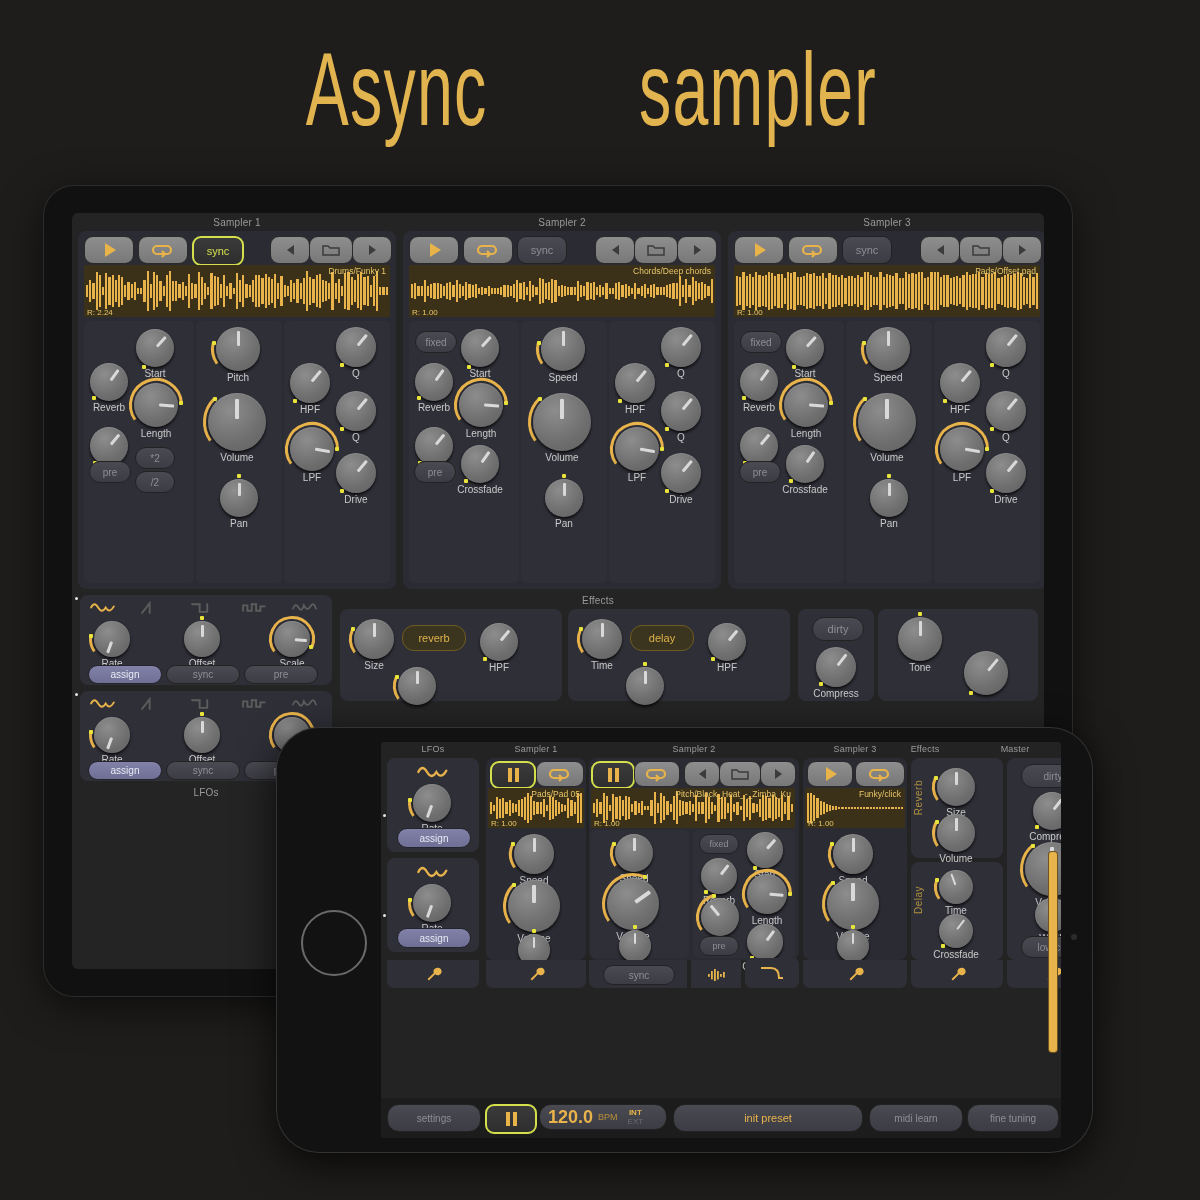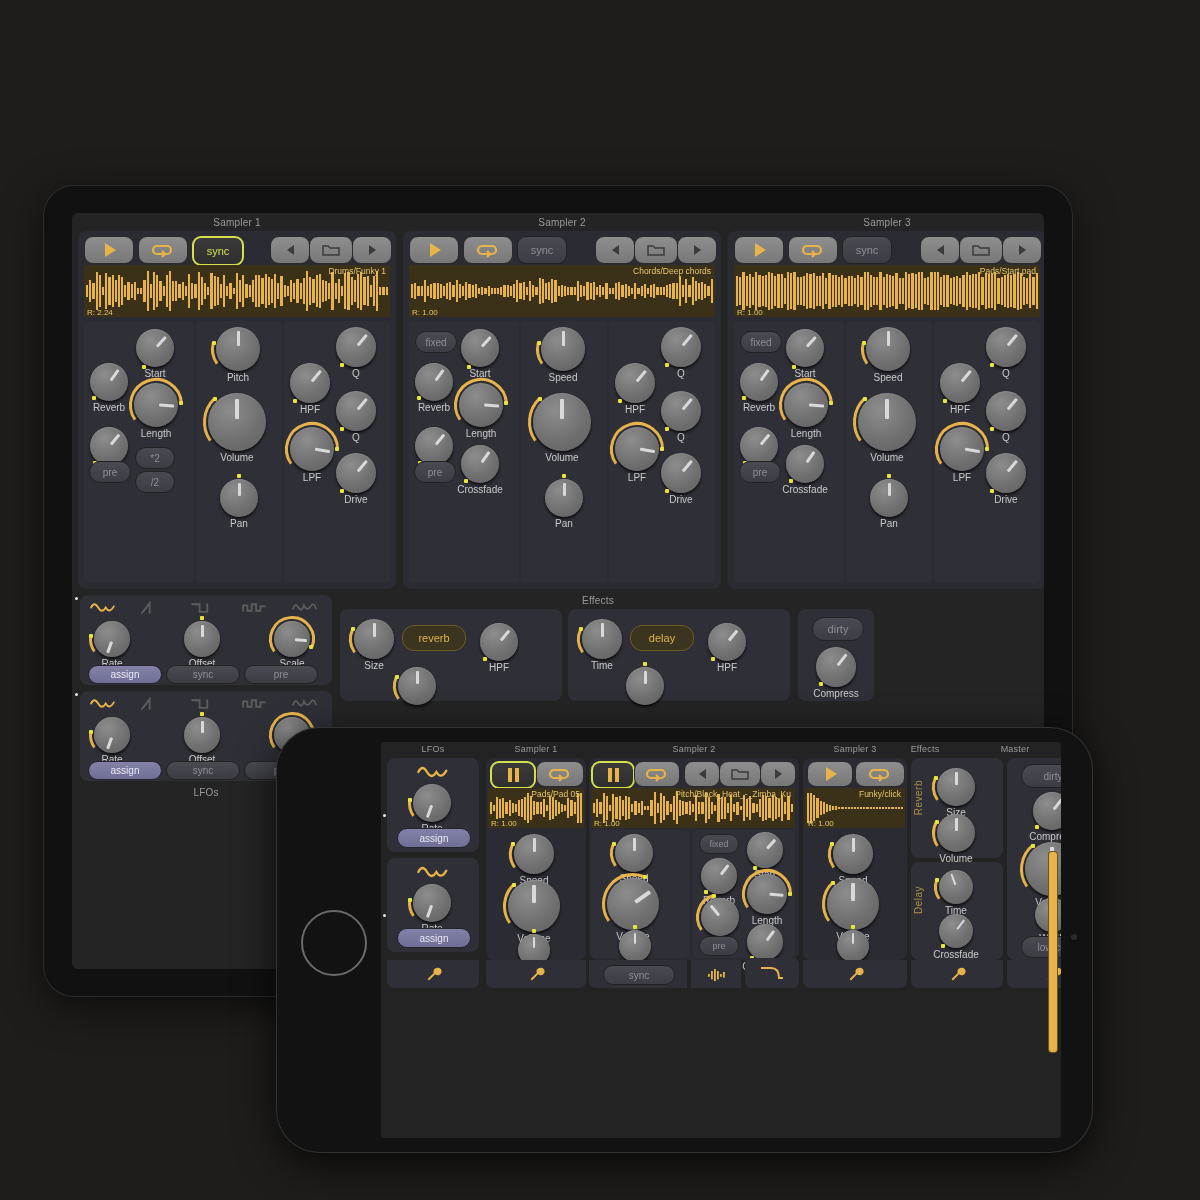--- a/index.html
+++ b/index.html
@@ -109,20 +109,23 @@
     color:#b0923e;font-size:10px;letter-spacing:.5px;
   }
   .scrollbar{position:absolute;background:#e8b34a;border-radius:3px;
     box-shadow:0 0 0 1px #6b5320;}
 </style>
 </head>
 <body>
 
 <div class="stage">
 
+  <div class="title">
+    <span class="t1">Async</span><span style="display:inline-block;width:22px"></span><span class="t2">sampler</span>
+  </div>
 
   <div class="tablet">
     <div class="tablet-screen" id="tabletScreen">
         <div class="sectionlabel" style="position: absolute; left: 6px; top: 4px; width: 318px;">Sampler 1</div>
         <div class="panel" style="position: absolute; left: 6px; top: 18px; width: 318px; height: 358px; background: rgb(43, 43, 51);">
           <div class="btn " style="position: absolute; left: 6px; top: 5px; width: 48px; height: 26px;">
             <div class="ico-play"></div>
           </div>
           <div class="btn " style="position: absolute; left: 60px; top: 5px; width: 48px; height: 26px;">
             <svg width="24" height="16" viewBox="0 0 24 16">
@@ -668,21 +671,21 @@
               <i style="height: 32.2648px;"></i>
               <i style="height: 34.8598px;"></i>
               <i style="height: 37.5789px;"></i>
               <i style="height: 36.5489px;"></i>
               <i style="height: 27.3859px;"></i>
               <i style="height: 26.6468px;"></i>
               <i style="height: 33.5229px;"></i>
               <i style="height: 28.3076px;"></i>
               <i style="height: 35.2191px;"></i>
             </div>
-            <div class="wname">Pads/Start pad</div>
+            <div class="wname">Pads/Offset pad</div>
             <div class="wrate">R: 1.00</div>
           </div>
           <div style="position: absolute; left: 6px; top: 90px; width: 110px; height: 262px; background: rgb(47, 47, 56); border-radius: 5px;"></div>
           <div style="position: absolute; left: 118px; top: 90px; width: 86px; height: 262px; background: rgb(47, 47, 56); border-radius: 5px;"></div>
           <div style="position: absolute; left: 206px; top: 90px; width: 106px; height: 262px; background: rgb(47, 47, 56); border-radius: 5px;"></div>
           <div class="btn dark pill" style="position: absolute; left: 12px; top: 100px; width: 40px; height: 20px; font-size: 10px;">fixed</div>
           <div class="knob" style="position: absolute; left: 58px; top: 98px; width: 38px; height: 52px;">
             <div class="dial" style="left: 0px; top: 0px; width: 38px; height: 38px;"></div>
             <div class="pointer" style="left: 17.5px; top: 3.8px; width: 3px; height: 13px; transform-origin: 50% 15.2px; transform: rotate(42deg);"></div>
             <div class="led" style="left: 6px; top: 36.0526px;"></div>
@@ -939,20 +942,33 @@
             <div class="led" style="left: 17px; top: -5px;"></div>
           </div>
         </div>
         <div class="panel" style="position: absolute; left: 726px; top: 396px; width: 76px; height: 92px; background: rgb(47, 47, 56);">
           <div class="btn dark pill" style="position: absolute; left: 14px; top: 8px; width: 50px; height: 22px; font-size: 11px;">dirty</div>
           <div class="knob" style="position: absolute; left: 18px; top: 38px; width: 40px; height: 54px;">
             <div class="dial" style="left: 0px; top: 0px; width: 40px; height: 40px;"></div>
             <div class="pointer" style="left: 18.5px; top: 4px; width: 3px; height: 14px; transform-origin: 50% 16px; transform: rotate(38deg);"></div>
             <div class="led" style="left: 2.61px; top: 35.0923px;"></div>
             <div class="lbl" style="top: 41px; font-size: 10px;">Compress</div>
+          </div>
+        </div>
+        <div class="panel" style="position: absolute; left: 806px; top: 396px; width: 160px; height: 92px; background: rgb(47, 47, 56);">
+          <div class="knob" style="position: absolute; left: 20px; top: 8px; width: 44px; height: 58px;">
+            <div class="dial" style="left: 0px; top: 0px; width: 44px; height: 44px;"></div>
+            <div class="pointer" style="left: 20.5px; top: 4.4px; width: 3px; height: 15px; transform-origin: 50% 17.6px; transform: rotate(0deg);"></div>
+            <div class="led" style="left: 20px; top: -5px;"></div>
+            <div class="lbl" style="top: 45px; font-size: 10px;">Tone</div>
+          </div>
+          <div class="knob" style="position: absolute; left: 86px; top: 42px; width: 44px; height: 58px;">
+            <div class="dial" style="left: 0px; top: 0px; width: 44px; height: 44px;"></div>
+            <div class="pointer" style="left: 20.5px; top: 4.4px; width: 3px; height: 15px; transform-origin: 50% 17.6px; transform: rotate(40deg);"></div>
+            <div class="led" style="left: 4.60846px; top: 39.7003px;"></div>
           </div>
         </div>
         <div class="sectionlabel" style="position: absolute; left: 660px; top: 660px; width: 80px;">Sampler 3</div>
         <div class="sectionlabel" style="position: absolute; left: 800px; top: 660px; width: 80px;">Effects</div>
         <div class="sectionlabel" style="position: absolute; left: 900px; top: 660px; width: 80px;">Master</div>
       </div>
   </div>
 
   <div class="phone">
     <div class="home-btn"></div>
@@ -1401,16 +1417,36 @@
             <div class="lbl" style="top: 35px; font-size: 10px;">Width</div>
           </div>
           <div class="btn dark pill" style="position: absolute; left: 14px; top: 178px; width: 62px; height: 20px; font-size: 10px;">low cut</div>
         </div>
         <div style="position: absolute; left: 626px; top: 218px; width: 92px; height: 28px; background: rgb(47, 47, 56); border-radius: 0px 0px 7px 7px; display: flex; align-items: center; justify-content: center;">
           <svg width="17" height="17" viewBox="0 0 20 20">
             <path d="M14.5 2 a4.5 4.5 0 0 0 -4.2 6.1 L3 15.4 l1.6 1.6 l7.3 -7.3 A4.5 4.5 0 1 0 14.5 2 Z" fill="#e8b34a"></path>
           </svg>
         </div>
         <div class="scrollbar" style="left: 668px; top: 110px; width: 8px; height: 200px;"></div>
+        <div style="position: absolute; left: 0px; top: 356px; width: 680px; height: 40px; background: rgb(28, 28, 28);">
+          <div class="btn dark pill" style="position: absolute; left: 6px; top: 6px; width: 92px; height: 26px; font-size: 10px;">settings</div>
+          <div class="btn active-yel" style="position: absolute; left: 104px; top: 6px; width: 48px; height: 26px;">
+            <div class="ico-pause">
+              <i></i>
+              <i></i>
+            </div>
+          </div>
+          <div class="btn dark pill" style="position: absolute; left: 158px; top: 6px; width: 128px; height: 26px; justify-content: flex-start; padding-left: 8px; box-sizing: border-box;">
+            <span style="color: rgb(232, 179, 74); font-size: 18px; font-weight: bold;">120.0</span>
+            <span style="color: rgb(184, 143, 58); font-size: 9px; margin-left: 5px;">BPM</span>
+            <div style="margin-left: 10px; text-align: center; line-height: 9px;">
+              <div style="color: rgb(232, 179, 74); font-size: 8px; font-weight: bold;">INT</div>
+              <div style="color: rgb(107, 107, 107); font-size: 8px;">EXT</div>
+            </div>
+          </div>
+          <div class="btn dark pill" style="position: absolute; left: 292px; top: 6px; width: 188px; height: 26px; font-size: 11px; color: rgb(232, 179, 74);">init preset</div>
+          <div class="btn dark pill" style="position: absolute; left: 488px; top: 6px; width: 92px; height: 26px; font-size: 10px;">midi learn</div>
+          <div class="btn dark pill" style="position: absolute; left: 586px; top: 6px; width: 90px; height: 26px; font-size: 10px;">fine tuning</div>
+        </div>
       </div>
   </div>
 
 </div>
 
 </body></html>

